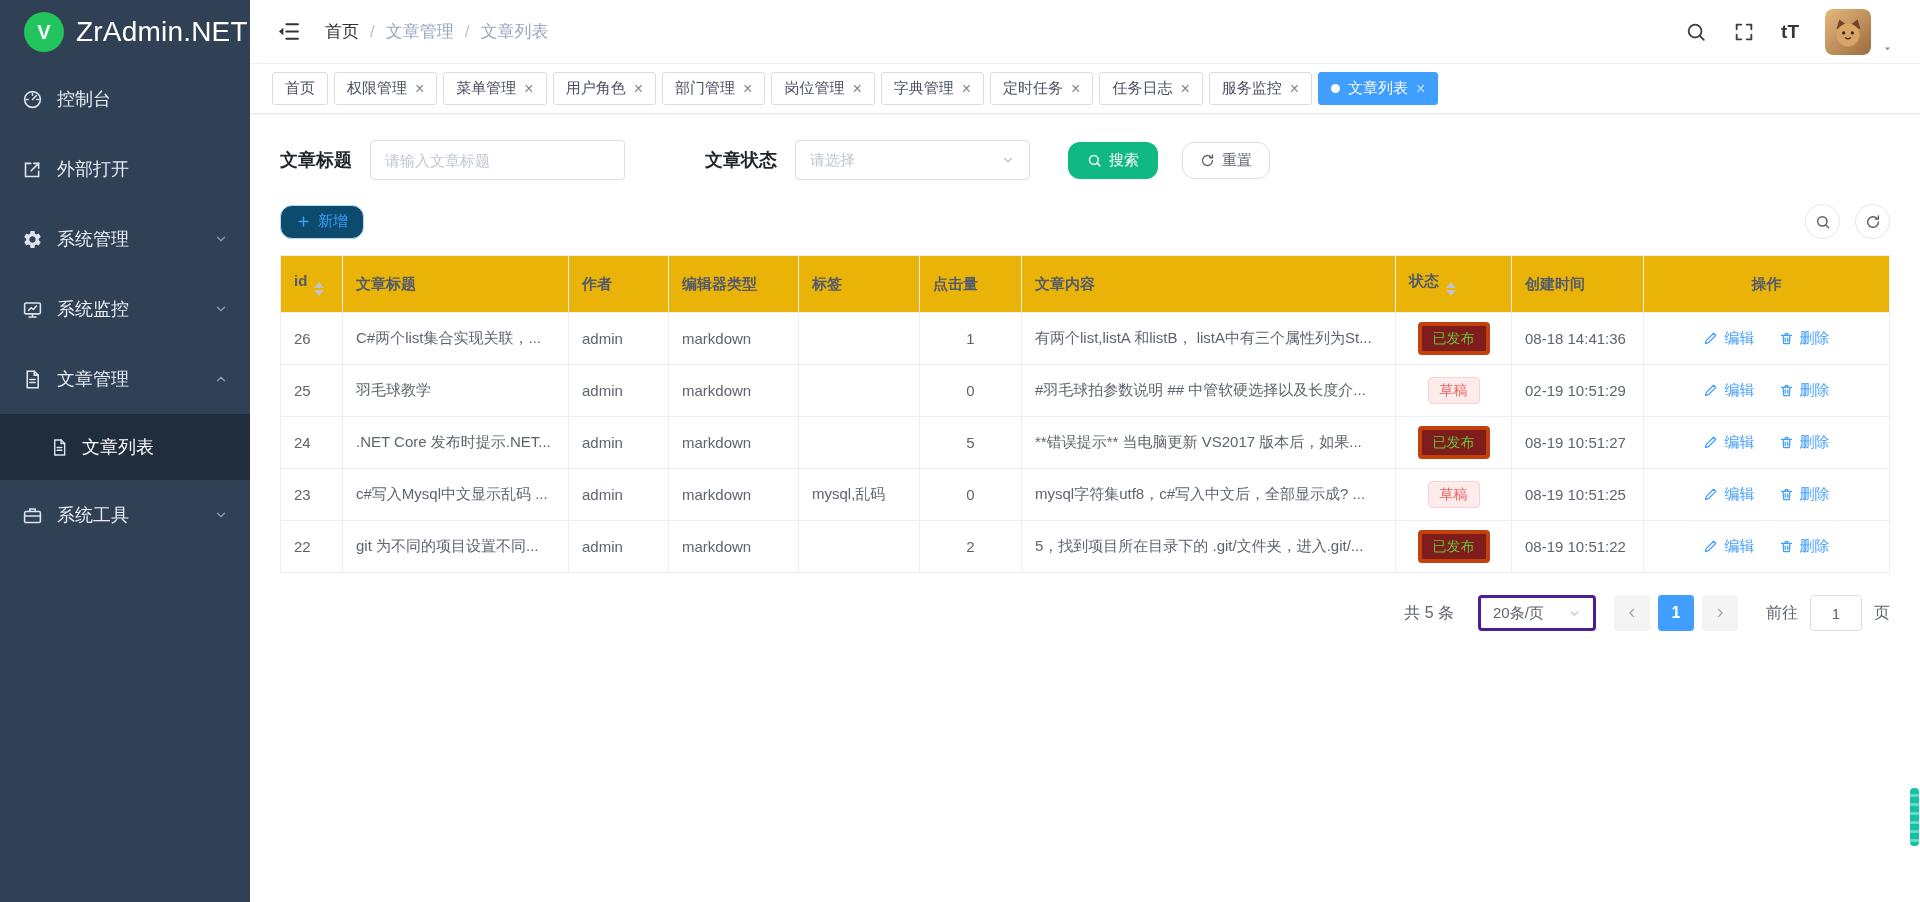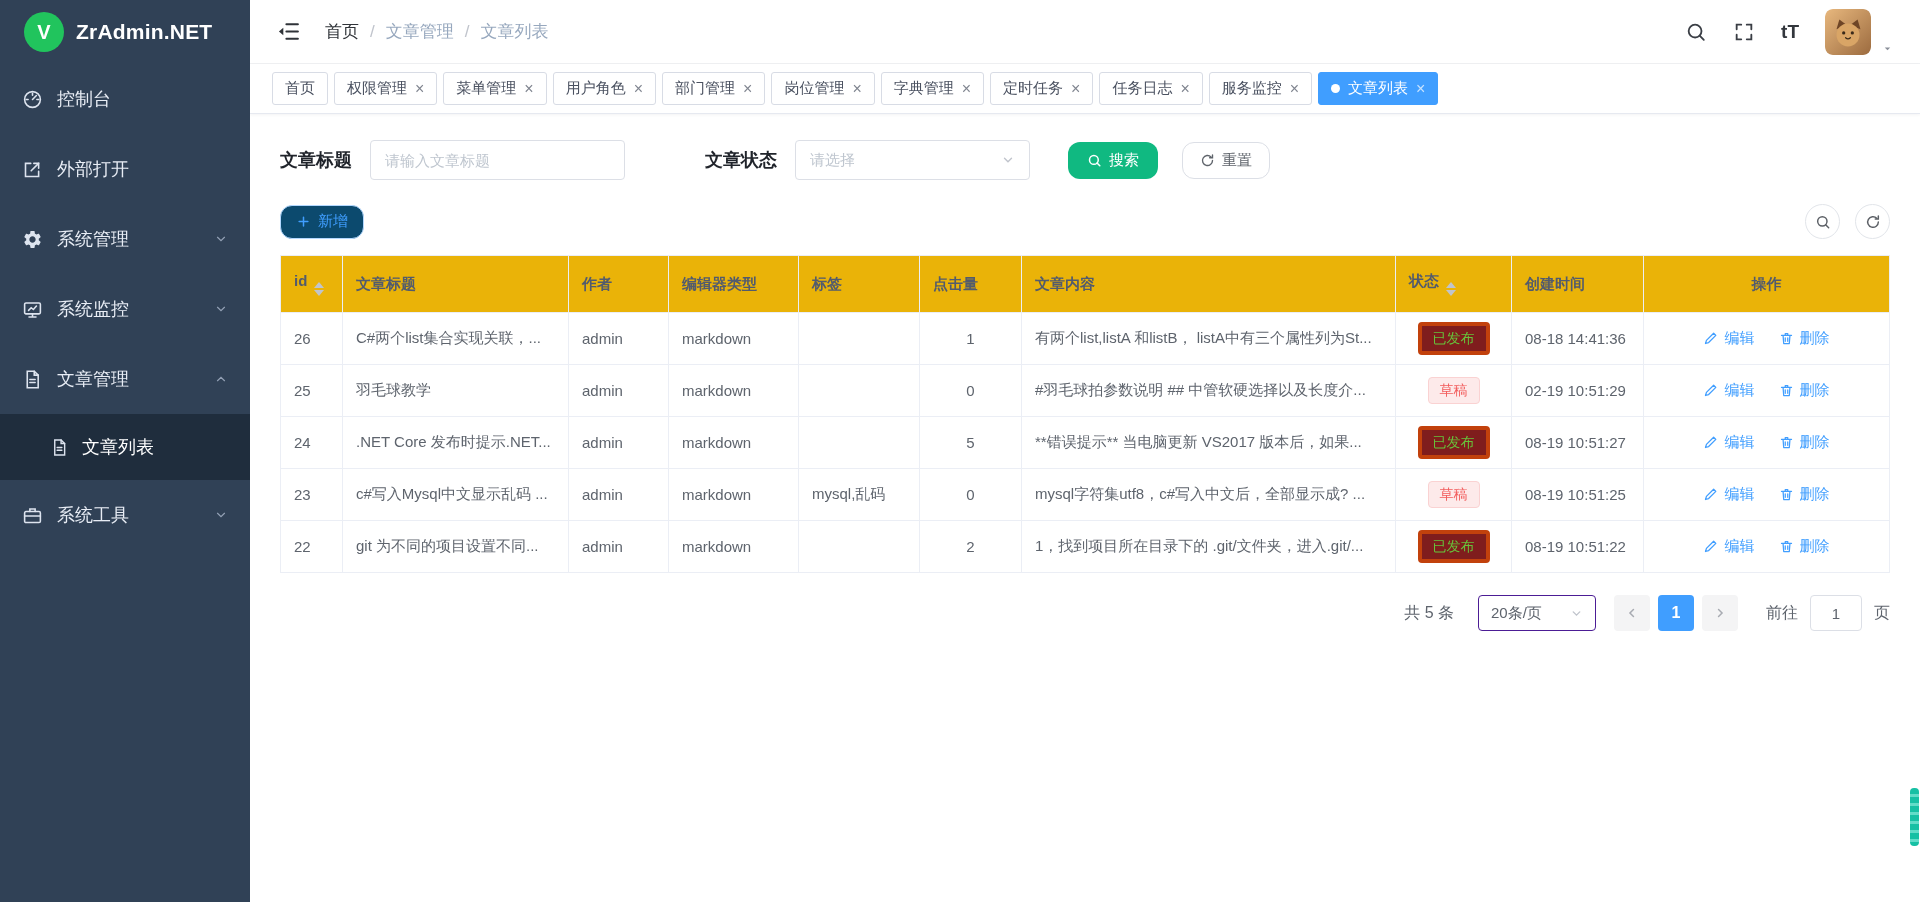--- a/index.html
+++ b/index.html
@@ -3,21 +3,21 @@
 <meta charset="utf-8">
 <style>
   *{margin:0;padding:0;box-sizing:border-box}
   html,body{width:1920px;height:902px;overflow:hidden;background:#fff;
     font-family:"Liberation Sans","DejaVu Sans",sans-serif}
 
   
   .sidebar{position:absolute;left:0;top:0;width:250px;height:902px;background:#304156;color:#e4eaf3;z-index:2}
   .logo{height:64px;display:flex;align-items:center;gap:12px;padding-left:24px}
   .logo-circle{width:40px;height:40px;border-radius:50%;background:#21c45d;color:#fff;display:flex;align-items:center;justify-content:center;font-weight:bold;font-size:20px;flex:none}
-  .logo-title{font-size:21px;font-weight:bold;color:#fff;letter-spacing:.2px}
+  .logo-title{font-size:28px;font-weight:normal;color:#fff;letter-spacing:.2px}
   .mitem{height:70px;display:flex;align-items:center;gap:14px;padding:0 22px;font-size:18px;cursor:pointer;color:#e8edf5}
   .mi{width:21px;height:21px;color:#dde4ef;flex:none}
   .chev{margin-left:auto;width:14px;height:14px;color:#93a0b5;flex:none}
   .chev.up{transform:rotate(180deg)}
   .subitem{height:66px;background:#1f2d3d;display:flex;align-items:center;gap:13px;padding-left:50px;font-size:18px;color:#fff;cursor:pointer}
   .subitem .mi{width:19px;height:19px}
 
   
   .main{margin-left:250px;height:902px;position:relative;background:#fff}
   .topbar{height:64px;display:flex;align-items:center;padding:0 26px;border-bottom:1px solid #f0f1f3}
@@ -72,21 +72,21 @@
   .sort .up{border-bottom:6px solid #c0c4cc}
   .sort .down{border-top:6px solid #c0c4cc}
   .badge{display:inline-block;padding:3px 11px;border-radius:4px;font-size:14px;line-height:1.35}
   .badge-published{background:#7f1d1d;color:#67c23a;border:4px solid #c2410c}
   .badge-draft{background:#fdeaea;color:#f25c5c;border:1px solid #fad2d2}
   .op-link{color:#409eff;display:inline-flex;align-items:center;gap:6px;margin:12px 10px;cursor:pointer}
   .op-link svg{width:15px;height:15px}
 
   
   .pagination{display:flex;align-items:center;justify-content:flex-end;margin:22px 30px;font-size:16px;color:#5e646d}
-  .psize{width:118px;height:36px;border:1px solid #4c1d95;border-radius:4px;display:flex;align-items:center;justify-content:space-between;padding:0 12px;margin-left:24px;cursor:pointer;font-size:15px;color:#5e646d}
+  .psize{width:118px;height:36px;border:3px solid #4c1d95;border-radius:4px;display:flex;align-items:center;justify-content:space-between;padding:0 12px;margin-left:24px;cursor:pointer;font-size:15px;color:#5e646d}
   .psize svg{width:13px;height:13px;color:#c0c4cc}
   .pbtn{width:36px;height:36px;background:#f4f4f5;border-radius:4px;display:flex;align-items:center;justify-content:center;color:#a8abb2;cursor:pointer;margin-left:18px}
   .pbtn svg{width:14px;height:14px}
   .pbtn + .pcur,.pcur + .pbtn{margin-left:8px}
   .pcur{width:36px;height:36px;background:#409eff;border-radius:4px;display:flex;align-items:center;justify-content:center;color:#fff;font-weight:bold;cursor:pointer;margin-left:8px}
   .goto-label{margin-left:28px;margin-right:12px}
   .goto-input{width:52px;height:36px;border:1px solid #dcdfe6;border-radius:4px;text-align:center;font-size:15px;color:#5e646d;outline:none}
   .unit{margin-left:12px}
 
   
@@ -521,21 +521,21 @@
             </td>
           </tr>
 
           <tr>
             <td class="al-left">22</td>
             <td class="al-left">git 为不同的项目设置不同...</td>
             <td class="al-left">admin</td>
             <td class="al-left">markdown</td>
             <td class="al-left"></td>
             <td class="al-center">2</td>
-            <td class="al-left">1，找到项目所在目录下的 .git/文件夹，进入.git/...</td>
+            <td class="al-left">5，找到项目所在目录下的 .git/文件夹，进入.git/...</td>
             <td class="al-center">
               <span class="badge badge-published">已发布</span>
             </td>
             <td class="al-left">08-19 10:51:22</td>
             <td class="al-center">
               <span class="op-link">
                 <svg viewBox="0 0 24 24" fill="none" stroke="currentColor" stroke-width="2" stroke-linecap="round" stroke-linejoin="round">
                   <path d="M4 20l1.5-5L17 3.5l3.5 3.5L9 18.5 4 20z"></path>
                 </svg>
                 <span>编辑</span>

